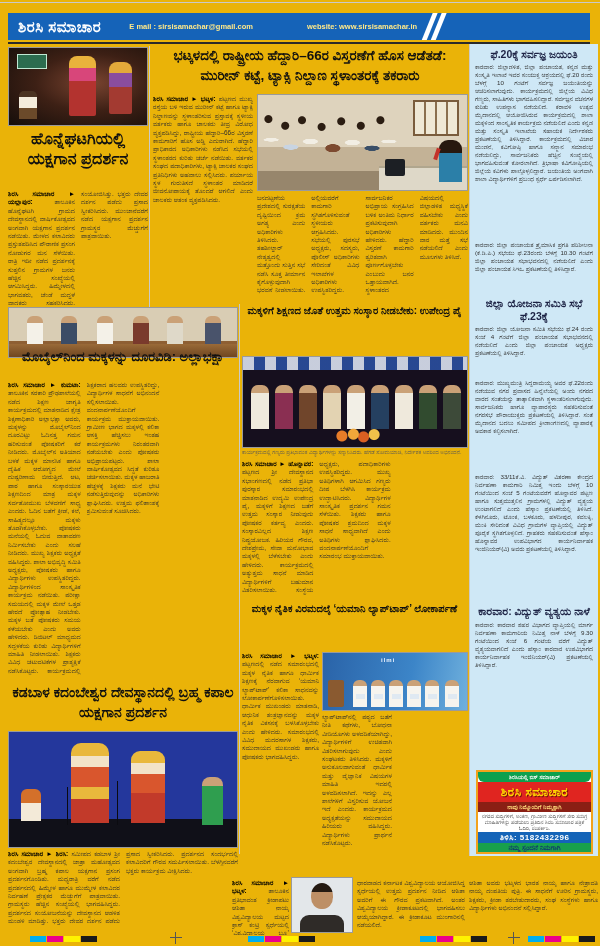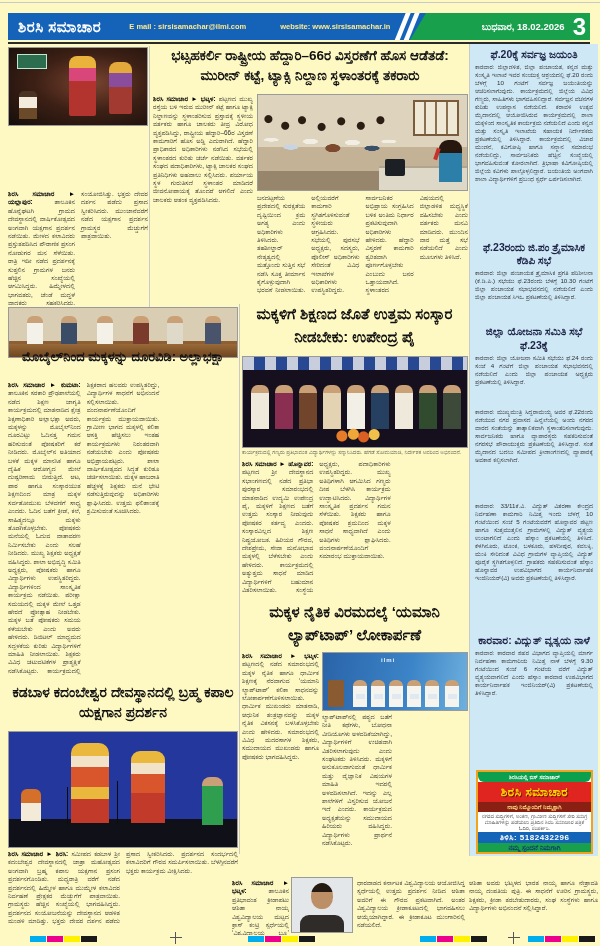--- a/index.html
+++ b/index.html
@@ -1,38 +1,38 @@
 <!DOCTYPE html>
 <html><head>
 <meta charset="utf-8">
 <style>
 *{margin:0;padding:0;box-sizing:border-box}
 html,body{background:#e9e9e9}
 body{font-family:"Liberation Sans","DejaVu Sans",sans-serif}
-.page{position:relative;width:600px;height:946px;background:#fef9c3;margin:0 auto;overflow:hidden}
+.page{position:relative;width:600px;height:946px;background:#eab308;margin:0 auto;overflow:hidden}
 .abs{position:absolute}
 
 .topline{left:0;top:2px;width:600px;height:1px;background:#c9c9c9}
 .masthead{left:8px;top:13px;width:582px;height:27px;background:#1563b8;display:flex;align-items:center;overflow:hidden}
 .brand{color:#fff;font-weight:bold;font-size:15px;padding:0 10px;white-space:nowrap;letter-spacing:.5px}
 .mh-mail,.mh-web{color:#ffe98a;font-size:7.5px;font-weight:bold;white-space:nowrap}
-.mh-mail{margin-left:18px}.mh-web{margin-left:34px}
+.mh-mail{margin-left:18px}.mh-web{margin-left:54px}
 .mh-slash{width:5px;height:40px;background:#fff;transform:skewX(-22deg);margin-left:10px}
 .mh-slash+.mh-slash{margin-left:4px}
 .mh-green{position:absolute;right:0;top:0;height:27px;width:180px;background:#18a04c;clip-path:polygon(16px 0,100% 0,100% 100%,0 100%);display:flex;align-items:center;justify-content:flex-end}
 .mh-date{color:#fff;font-size:9.5px;font-weight:bold;white-space:nowrap;margin-right:8px}
 .mh-pageno{color:#fff;font-size:24px;font-weight:bold;margin-right:4px;line-height:1}
 .mastrule{left:8px;top:42px;width:582px;height:2px;background:#2a2a2a}
 
 .vrule{width:1px;background:#c9c9c9}
 
 .headline{font-weight:bold;color:#101010;text-align:center;overflow:hidden}
 .h-left{font-size:16px;line-height:1.25}
 .h-top{font-size:13.5px;line-height:1.45}
-.h-mid{font-size:15px;line-height:1.5}
+.h-mid{font-size:10px;line-height:1.5}
 .h-sm{font-size:13px;line-height:1.35}
 .h-kad{font-size:14px;line-height:1.45}
 .h-bot{font-size:11.5px;line-height:1.5}
 .body-text{font-size:6.4px;line-height:8.4px;color:#2e2e2e;text-align:justify;overflow:hidden}
 .dl{font-weight:bold;color:#000}
 .cols2{column-count:2;column-gap:6px;column-fill:auto}
 .cols3{column-count:3;column-gap:6px;column-fill:auto}
 .cols4{column-count:4;column-gap:6px;column-fill:auto}
 .caption{font-size:5.5px;color:#555;overflow:hidden;white-space:nowrap}
 
@@ -105,47 +105,44 @@
 .regcross:after{content:"";position:absolute;left:5px;top:0;width:1px;height:12px;background:#555}
 </style>
 </head>
 <body>
 
 <div class="page">
 
   <div class="abs topline"></div>
   <div class="abs masthead">
     <div class="brand">ಶಿರಸಿ ಸಮಾಚಾರ</div>
-    <div class="mh-mail">E mail : sirsisamachar@ilmi.com</div>
+    <div class="mh-mail">E mail : sirsisamachar@gmail.com</div>
     <div class="mh-web">website: www.sirsisamachar.in</div>
     <div class="mh-slash"></div>
     <div class="mh-slash"></div>
-    <div class="mh-green">
-      <span class="mh-date">ಬುಧವಾರ, 18.02.2026</span>
-      <span class="mh-pageno">3</span>
-    </div>
   </div>
   <div class="abs mastrule"></div>
 
   <div class="abs vrule" style="left:149px;top:46px;height:287px"></div>
   <div class="abs vrule" style="left:239px;top:304px;height:550px"></div>
   <div class="abs vrule" style="left:469px;top:44px;height:812px"></div>
 
   <div class="photo p-yak-top" style="left:8px;top:47px;width:140px;height:79px">
     <div class="yt-banner"></div>
     <div class="yt-drummer"></div>
     <div class="yt-fig1"></div>
     <div class="yt-fig2"></div>
   </div>
+  <div class="abs headline h-left" style="left:8px;top:129px;width:140px;height:58px">ಹೊನ್ನೆಘಟಗಿಯಲ್ಲಿ ಯಕ್ಷಗಾನ ಪ್ರದರ್ಶನ</div>
   <div class="abs body-text cols2" style="left:8px;top:190px;width:140px;height:143px">
     <span class="dl">ಶಿರಸಿ ಸಮಾಚಾರ ► ಯಲ್ಲಾಪುರ:</span>
     <span>ತಾಲೂಕಿನ ಹೊನ್ನೆಘಟಗಿ ಗ್ರಾಮದ ದೇವಸ್ಥಾನದಲ್ಲಿ ವಾರ್ಷಿಕೋತ್ಸವದ ಅಂಗವಾಗಿ ಯಕ್ಷಗಾನ ಪ್ರದರ್ಶನ ನಡೆಯಿತು. ಮೇಳದ ಕಲಾವಿದರು ಪ್ರಸ್ತುತಪಡಿಸಿದ ಪೌರಾಣಿಕ ಪ್ರಸಂಗ ನೋಡುಗರ ಮನ ಸೆಳೆಯಿತು. ರಾತ್ರಿ ಇಡೀ ನಡೆದ ಪ್ರದರ್ಶನಕ್ಕೆ ಸುತ್ತಲಿನ ಗ್ರಾಮಗಳ ಜನರು ಹೆಚ್ಚಿನ ಸಂಖ್ಯೆಯಲ್ಲಿ ಆಗಮಿಸಿದ್ದರು. ಹಿಮ್ಮೇಳದಲ್ಲಿ ಭಾಗವತರು, ಚೆಂಡೆ ಮದ್ದಳೆ ವಾದಕರು ಸಹಕರಿಸಿದರು. ಗ್ರಾಮಸ್ಥರು ಕಲಾವಿದರನ್ನು ಸನ್ಮಾನಿಸಿದರು. ದೇವಸ್ಥಾನದ ಆಡಳಿತ ಮಂಡಳಿ ಕಾರ್ಯಕ್ರಮ ಸಂಯೋಜಿಸಿತ್ತು. ಭಕ್ತರು ದೇವರ ದರ್ಶನ ಪಡೆದು ಪ್ರಸಾದ ಸ್ವೀಕರಿಸಿದರು. ಮುಂಜಾನೆವರೆಗೆ ನಡೆದ ಯಕ್ಷಗಾನ ಪ್ರದರ್ಶನ ಗ್ರಾಮಸ್ಥರ ಮೆಚ್ಚುಗೆಗೆ ಪಾತ್ರವಾಯಿತು.</span>
   </div>
 
-  <div class="abs headline h-top" style="left:153px;top:46px;width:314px;height:46px">ಭಟ್ಸಹಕರ್ಲಿ ರಾಷ್ಟ್ರೀಯ ಹೆದ್ದಾರಿ–66ರ ವಿಸ್ತರಣೆಗೆ ಹೊಸ ಆಡೆತಡೆ: ಮುರೀನ್ ಕಟ್ಟೆ, ಟ್ಯಾಕ್ಸಿ ನಿಲ್ದಾಣ ಸ್ಥಳಾಂತರಕ್ಕೆ ತಕರಾರು</div>
+  <div class="abs headline h-top" style="left:153px;top:46px;width:314px;height:46px">ಭಟ್ಕಳದಲ್ಲಿ ರಾಷ್ಟ್ರೀಯ ಹೆದ್ದಾರಿ–66ರ ವಿಸ್ತರಣೆಗೆ ಹೊಸ ಆಡೆತಡೆ: ಮುರೀನ್ ಕಟ್ಟೆ, ಟ್ಯಾಕ್ಸಿ ನಿಲ್ದಾಣ ಸ್ಥಳಾಂತರಕ್ಕೆ ತಕರಾರು</div>
   <div class="abs body-text" style="left:153px;top:95px;width:100px;height:238px">
     <span class="dl">ಶಿರಸಿ ಸಮಾಚಾರ ► ಭಟ್ಕಳ:</span>
     <span>ಪಟ್ಟಣದ ಮುಖ್ಯ ರಸ್ತೆಯ ಬಳಿ ಇರುವ ಮುರೀನ್ ಕಟ್ಟೆ ಹಾಗೂ ಟ್ಯಾಕ್ಸಿ ನಿಲ್ದಾಣವನ್ನು ಸ್ಥಳಾಂತರಿಸುವ ಪ್ರಸ್ತಾವಕ್ಕೆ ಸ್ಥಳೀಯ ವರ್ತಕರು ಹಾಗೂ ಚಾಲಕರು ತೀವ್ರ ವಿರೋಧ ವ್ಯಕ್ತಪಡಿಸಿದ್ದು, ರಾಷ್ಟ್ರೀಯ ಹೆದ್ದಾರಿ–66ರ ವಿಸ್ತರಣೆ ಕಾಮಗಾರಿಗೆ ಹೊಸ ಅಡ್ಡಿ ಎದುರಾಗಿದೆ. ಹೆದ್ದಾರಿ ಪ್ರಾಧಿಕಾರದ ಅಧಿಕಾರಿಗಳು ನಡೆಸಿದ ಸಭೆಯಲ್ಲಿ ಸ್ಥಳಾಂತರದ ಕುರಿತು ಚರ್ಚೆ ನಡೆಯಿತು. ವರ್ತಕರ ಸಂಘದ ಪದಾಧಿಕಾರಿಗಳು, ಟ್ಯಾಕ್ಸಿ ಚಾಲಕರ ಸಂಘದ ಪ್ರತಿನಿಧಿಗಳು ಅಹವಾಲು ಸಲ್ಲಿಸಿದರು. ಪರ್ಯಾಯ ಸ್ಥಳ ಗುರುತಿಸದೆ ಸ್ಥಳಾಂತರ ಮಾಡಿದರೆ ಜೀವನೋಪಾಯಕ್ಕೆ ತೊಂದರೆ ಆಗಲಿದೆ ಎಂದು ಚಾಲಕರು ಆತಂಕ ವ್ಯಕ್ತಪಡಿಸಿದರು.</span>
   </div>
   <div class="photo p-meet" style="left:257px;top:94px;width:211px;height:97px">
     <div class="mt-window"></div>
     <div class="mt-crowd"></div>
     <div class="mt-desk"></div>
     <div class="mt-monitor"></div>
     <div class="mt-officer"></div>
@@ -218,21 +215,20 @@
     <span class="dl">ಶಿರಸಿ ಸಮಾಚಾರ ► ಶಿರಸಿ:</span>
     <span>ಸಮೀಪದ ಕಡಬಾಳ ಶ್ರೀ ಕದಂಬೇಶ್ವರ ದೇವಸ್ಥಾನದಲ್ಲಿ ಜಾತ್ರಾ ಮಹೋತ್ಸವದ ಅಂಗವಾಗಿ ಬ್ರಹ್ಮ ಕಪಾಲ ಯಕ್ಷಗಾನ ಪ್ರಸಂಗ ಪ್ರದರ್ಶನಗೊಂಡಿತು. ಮಧ್ಯರಾತ್ರಿ ವರೆಗೆ ನಡೆದ ಪ್ರದರ್ಶನದಲ್ಲಿ ಹಿಮ್ಮೇಳ ಹಾಗೂ ಮುಮ್ಮೇಳ ಕಲಾವಿದರ ನಿರ್ವಹಣೆ ಪ್ರೇಕ್ಷಕರ ಮೆಚ್ಚುಗೆಗೆ ಪಾತ್ರವಾಯಿತು. ಗ್ರಾಮಸ್ಥರು ಹೆಚ್ಚಿನ ಸಂಖ್ಯೆಯಲ್ಲಿ ಭಾಗವಹಿಸಿದ್ದರು. ಪ್ರದರ್ಶನದ ಸಂಯೋಜನೆಯನ್ನು ದೇವಸ್ಥಾನದ ಆಡಳಿತ ಮಂಡಳಿ ಮಾಡಿತ್ತು. ಭಕ್ತರು ದೇವರ ದರ್ಶನ ಪಡೆದು ಪ್ರಸಾದ ಸ್ವೀಕರಿಸಿದರು. ಪ್ರದರ್ಶನದ ಸಂದರ್ಭದಲ್ಲಿ ಕಲಾವಿದರಿಗೆ ಗೌರವ ಸಮರ್ಪಿಸಲಾಯಿತು. ಬೆಳಗ್ಗಿನವರೆಗೆ ಭಕ್ತರು ಕಾರ್ಯಕ್ರಮ ವೀಕ್ಷಿಸಿದರು.</span>
   </div>
 
   <div class="abs rail">
     <div class="rail-item">
       <div class="rail-head">ಫೆ.20ಕ್ಕೆ ಸರ್ವಜ್ಞ ಜಯಂತಿ</div>
       <div class="rail-body" style="height:172px">ಕಾರವಾರ: ಜಿಲ್ಲಾಡಳಿತ, ಜಿಲ್ಲಾ ಪಂಚಾಯತ, ಕನ್ನಡ ಮತ್ತು ಸಂಸ್ಕೃತಿ ಇಲಾಖೆ ಇವರ ಸಂಯುಕ್ತ ಆಶ್ರಯದಲ್ಲಿ ಫೆ.20 ರಂದು ಬೆಳಗ್ಗೆ 10 ಗಂಟೆಗೆ ಸರ್ವಜ್ಞ ಜಯಂತಿಯನ್ನು ಆಚರಿಸಲಾಗುವುದು. ಕಾರ್ಯಕ್ರಮದಲ್ಲಿ ಜಿಲ್ಲೆಯ ವಿವಿಧ ಗಣ್ಯರು, ಸಾಹಿತಿಗಳು ಭಾಗವಹಿಸಲಿದ್ದಾರೆ. ಸರ್ವಜ್ಞನ ವಚನಗಳ ಕುರಿತು ಉಪನ್ಯಾಸ ನಡೆಯಲಿದೆ. ಕರಾವಳಿ ಉತ್ಸವ ಮೈದಾನದಲ್ಲಿ ಆಯೋಜಿಸಿರುವ ಕಾರ್ಯಕ್ರಮದಲ್ಲಿ ಶಾಲಾ ಮಕ್ಕಳಿಂದ ಸಾಂಸ್ಕೃತಿಕ ಕಾರ್ಯಕ್ರಮ ನಡೆಯಲಿದೆ ಎಂದು ಕನ್ನಡ ಮತ್ತು ಸಂಸ್ಕೃತಿ ಇಲಾಖೆಯ ಸಹಾಯಕ ನಿರ್ದೇಶಕರು ಪ್ರಕಟಣೆಯಲ್ಲಿ ತಿಳಿಸಿದ್ದಾರೆ. ಕಾರ್ಯಕ್ರಮದಲ್ಲಿ ವಿಚಾರ ಮಂಡನೆ, ಕವಿಗೋಷ್ಠಿ ಹಾಗೂ ಸನ್ಮಾನ ಸಮಾರಂಭ ನಡೆಯಲಿದ್ದು, ಸಾರ್ವಜನಿಕರು ಹೆಚ್ಚಿನ ಸಂಖ್ಯೆಯಲ್ಲಿ ಭಾಗವಹಿಸುವಂತೆ ಕೋರಲಾಗಿದೆ. ತ್ರಿಭಾಷಾ ಕವಿಗೋಷ್ಠಿಯಲ್ಲಿ ಜಿಲ್ಲೆಯ ಕವಿಗಳು ಪಾಲ್ಗೊಳ್ಳಲಿದ್ದಾರೆ. ಜಯಂತಿಯ ಅಂಗವಾಗಿ ಶಾಲಾ ವಿದ್ಯಾರ್ಥಿಗಳಿಗೆ ಪ್ರಬಂಧ ಸ್ಪರ್ಧೆ ಏರ್ಪಡಿಸಲಾಗಿದೆ.</div>
     </div>
     <div class="rail-item">
-      <div class="rail-head">ಫೆ.23ರಂದು ಜಿ.ಪಂ ತ್ರೈಮಾಸಿಕ ಕೆಡಿಪಿ ಸಭೆ</div>
       <div class="rail-body" style="height:50px">ಕಾರವಾರ: ಜಿಲ್ಲಾ ಪಂಚಾಯತ ತ್ರೈಮಾಸಿಕ ಪ್ರಗತಿ ಪರಿಶೀಲನಾ (ಕೆ.ಡಿ.ಪಿ.) ಸಭೆಯು ಫೆ.23ರಂದು ಬೆಳಗ್ಗೆ 10.30 ಗಂಟೆಗೆ ಜಿಲ್ಲಾ ಪಂಚಾಯತ ಸಭಾಭವನದಲ್ಲಿ ನಡೆಯಲಿದೆ ಎಂದು ಜಿಲ್ಲಾ ಪಂಚಾಯತ ಸಿಇಒ ಪ್ರಕಟಣೆಯಲ್ಲಿ ತಿಳಿಸಿದ್ದಾರೆ.</div>
     </div>
     <div class="rail-item">
       <div class="rail-head">ಜಿಲ್ಲಾ ಯೋಜನಾ ಸಮಿತಿ ಸಭೆ ಫೆ.23ಕ್ಕೆ</div>
       <div class="rail-body" style="height:48px">ಕಾರವಾರ: ಜಿಲ್ಲಾ ಯೋಜನಾ ಸಮಿತಿ ಸಭೆಯು ಫೆ.24 ರಂದು ಸಂಜೆ 4 ಗಂಟೆಗೆ ಜಿಲ್ಲಾ ಪಂಚಾಯತ ಸಭಾಭವನದಲ್ಲಿ ನಡೆಯಲಿದೆ ಎಂದು ಜಿಲ್ಲಾ ಪಂಚಾಯತ ಅಧ್ಯಕ್ಷರು ಪ್ರಕಟಣೆಯಲ್ಲಿ ತಿಳಿಸಿದ್ದಾರೆ.</div>
     </div>
     <div class="rail-item">
       <div class="rail-body" style="height:88px">ಕಾರವಾರ: ಮುಖ್ಯಮಂತ್ರಿ ಸಿದ್ದರಾಮಯ್ಯ ಅವರ ಫೆ.22ರಂದು ನಡೆಯುವ ನಗರ ಪ್ರವಾಸದ ಹಿನ್ನೆಲೆಯಲ್ಲಿ ಅಂದು ನಗರದ ವಾರದ ಸಂತೆಯನ್ನು ತಾತ್ಕಾಲಿಕವಾಗಿ ಸ್ಥಳಾಂತರಿಸಲಾಗುವುದು. ಸಾರ್ವಜನಿಕರು ಹಾಗೂ ವ್ಯಾಪಾರಸ್ಥರು ಸಹಕರಿಸುವಂತೆ ನಗರಸಭೆ ಪೌರಾಯುಕ್ತರು ಪ್ರಕಟಣೆಯಲ್ಲಿ ತಿಳಿಸಿದ್ದಾರೆ. ಸಂತೆ ಮೈದಾನದ ಬದಲು ಸಮೀಪದ ಕ್ರೀಡಾಂಗಣದಲ್ಲಿ ವ್ಯಾಪಾರಕ್ಕೆ ಅವಕಾಶ ಕಲ್ಪಿಸಲಾಗಿದೆ.</div>
     </div>
     <div class="rail-item">

